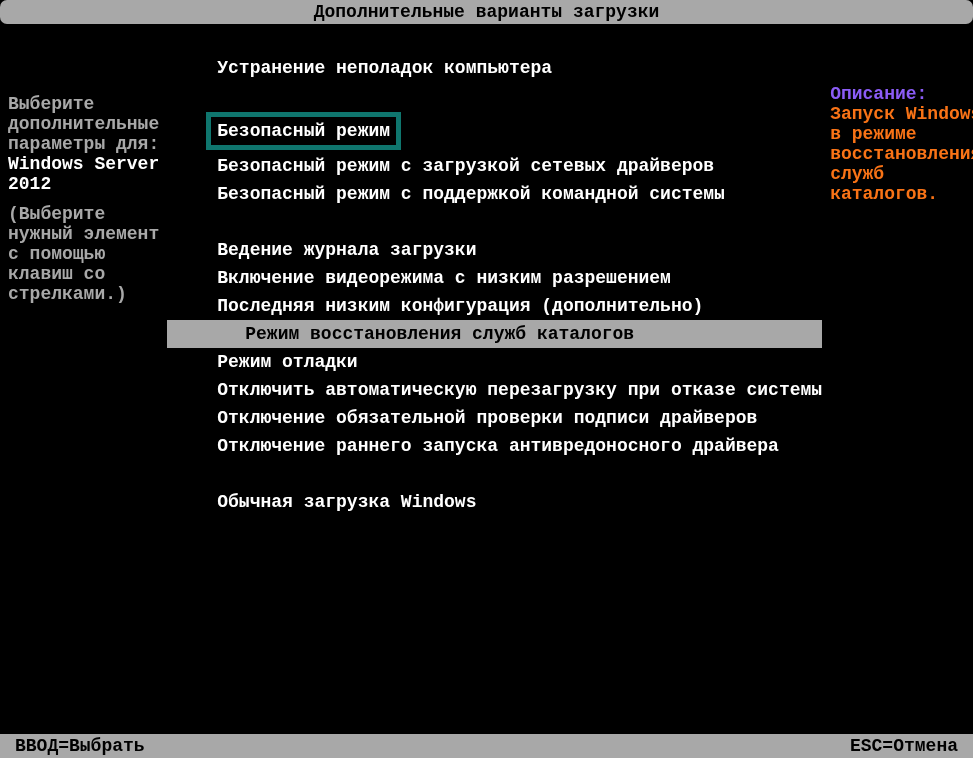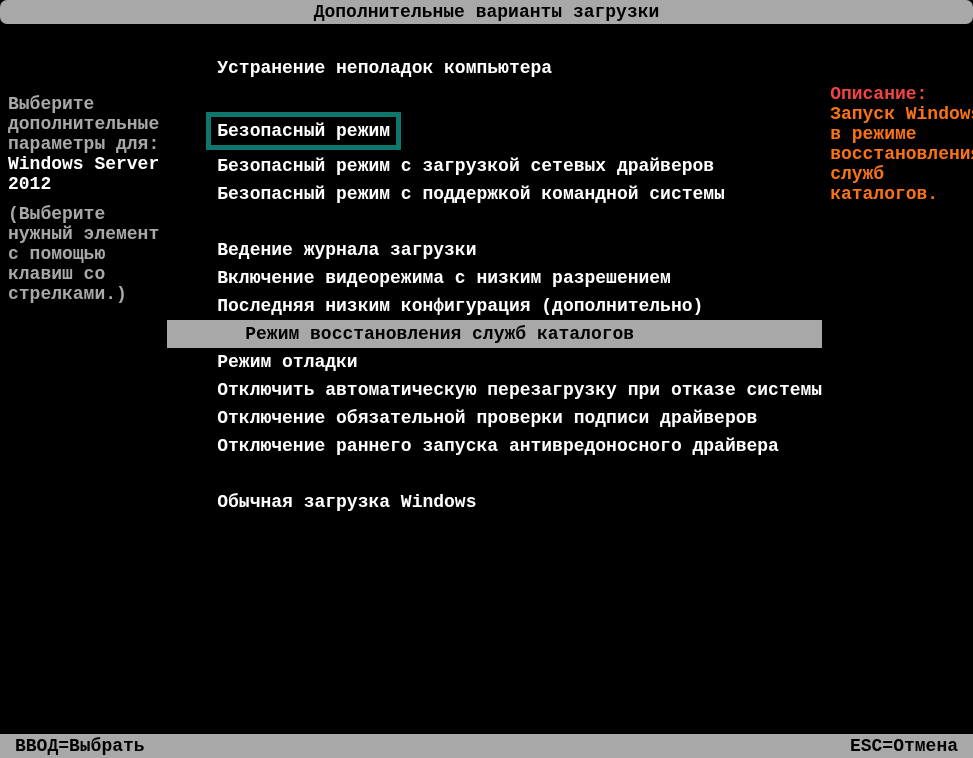--- a/index.html
+++ b/index.html
@@ -75,21 +75,21 @@
       padding: 4px 6px;
       margin-left: -11px;
       margin-top: -2px;
       margin-bottom: -2px;
     }
     .description-section {
       padding: 30px 8px 0 8px;
       font-weight: bold;
     }
     .description-label {
-      color: #ef4444;
+      color: #8b5cf6;
     }
     .description-text {
       color: #f97316;
     }
     .footer-bar {
       background: #a8a8a8;
       color: #000000;
       padding: 2px 15px;
       display: flex;
       justify-content: space-between;

